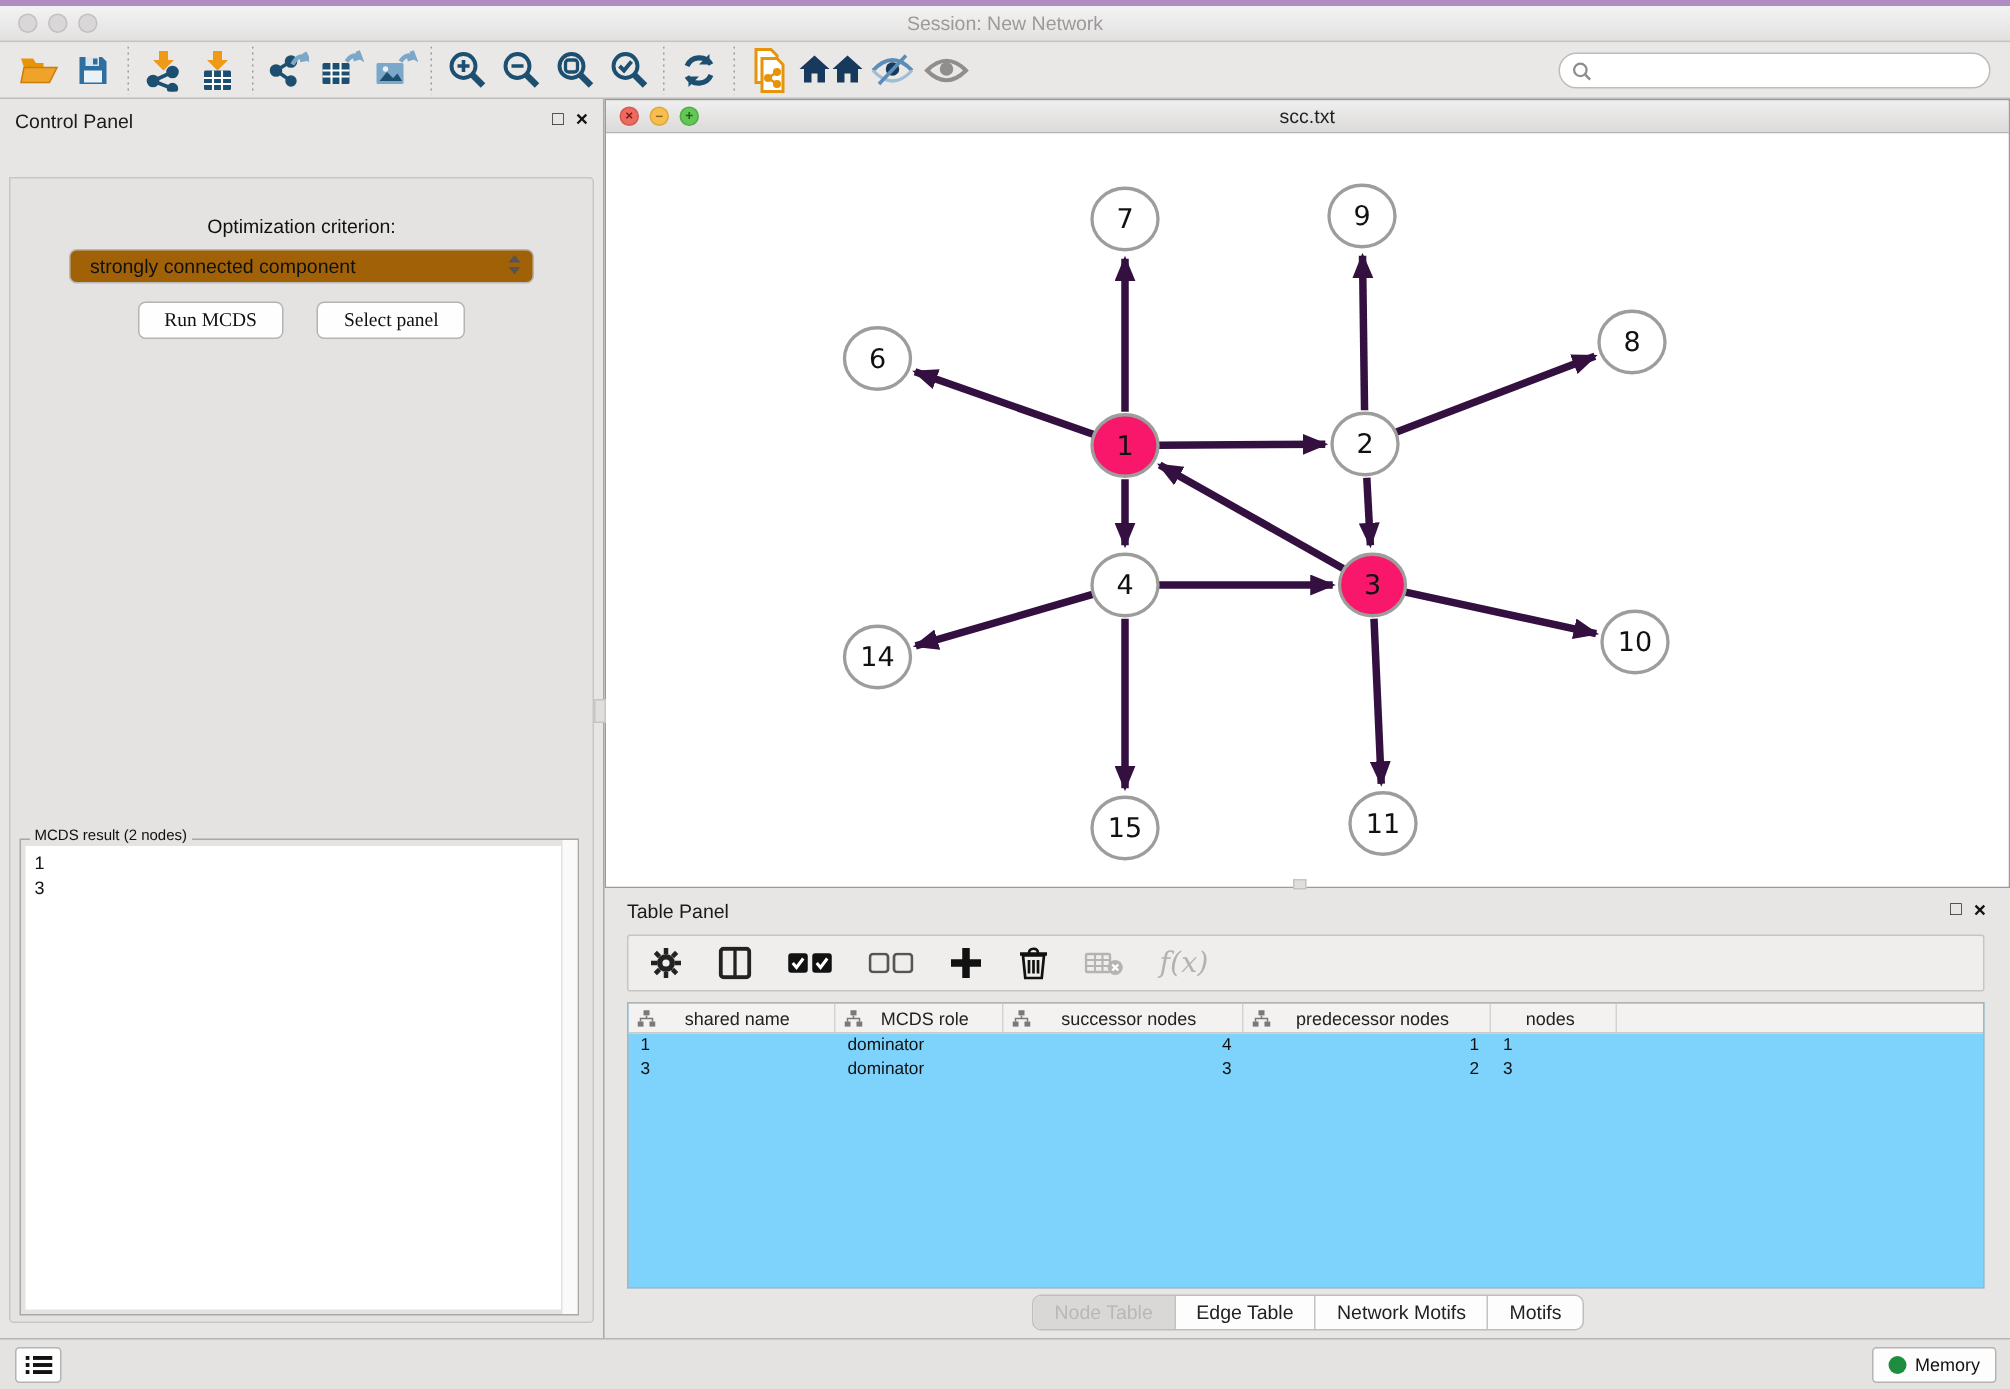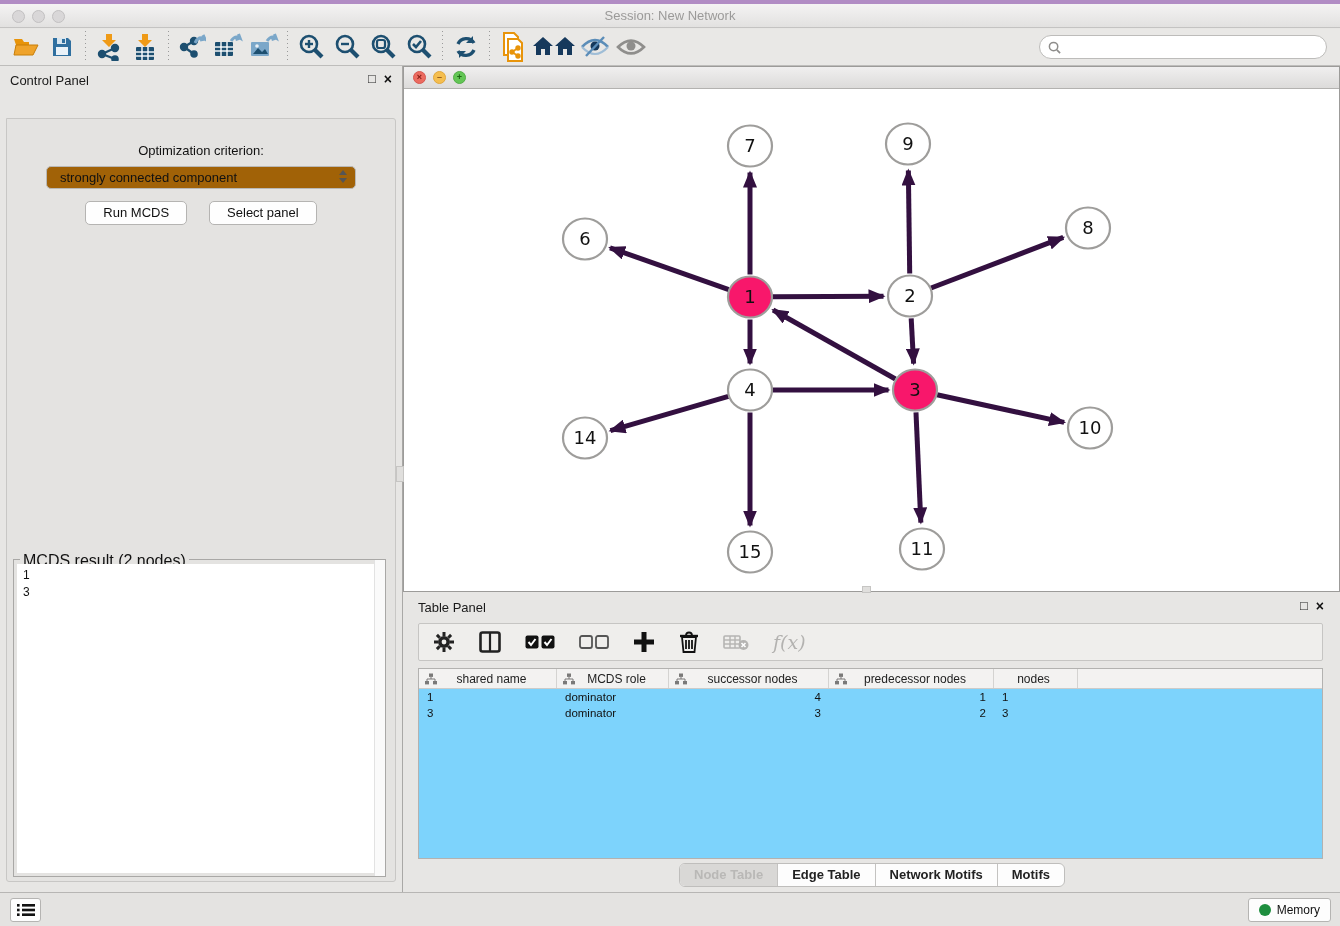--- a/index.html
+++ b/index.html
@@ -60,29 +60,29 @@
     padding-left:13px; font-size:13px; color:#111; position:relative; cursor:default;
   }
   .stepper { position:absolute; right:8px; top:3px; display:flex; flex-direction:column; gap:3px; }
   .stepper i { display:block; width:0; height:0; border-left:4px solid transparent; border-right:4px solid transparent; }
   .stepper .up { border-bottom:5px solid #555; }
   .stepper .dn { border-top:5px solid #555; }
   .btn-row { display:flex; justify-content:center; gap:22px; margin-top:12px; }
   .mac-btn {
     background:#FEFEFE; border:1px solid #B5B4B2; border-radius:5px;
     font-size:13px; color:#111; padding:3px 17px 4px; cursor:default;
-    font-family:Liberation Sans, sans-serif;
+    font-family:Liberation Serif, serif;
   }
   .result-box {
     position:absolute; left:6px; right:9px; top:440px; bottom:4px;
     border:1px solid #A9A8A6;
   }
   .result-legend {
     position:absolute; top:-8px; left:6px; background:#E4E3E1; padding:0 3px;
-    font-size:16px; color:#111;
+    font-size:10px; color:#111;
   }
   .result-area { position:absolute; left:3px; right:3px; top:4px; bottom:3px; background:#fff;
     font-size:12px; color:#111; padding:3px 0 0 6px; white-space:pre; line-height:17px; }
   .result-scroll { position:absolute; right:0; top:0; bottom:0; width:11px; background:#FAFAFA; border-left:1px solid #E2E2E2; }
   
   .net-window { position:absolute; left:403px; top:66px; width:937px; height:526px;
     border:1px solid #9C9B99; background:#fff; }
   .net-titlebar { position:absolute; left:0; right:0; top:0; height:22px;
     background:linear-gradient(#F0EFEF,#DCDBDA); border-bottom:1px solid #B3B2B0; }
   .net-title { position:absolute; left:0; right:0; top:3px; text-align:center; font-size:13px; color:#222; }
@@ -111,21 +111,21 @@
     background:#7dd3fc; border:1px solid #B3B2B0; overflow:hidden;
   }
   .tp-head-row { display:flex; height:20px; background:#F3F2F1; border-bottom:1px solid #CCCBC9; }
   .tp-col { display:flex; align-items:center; border-right:1px solid #D4D3D1; font-size:12px; color:#222;
      position:relative; padding-left:6px; }
   .tp-col .col-label { flex:1; text-align:center; padding-right:10px; }
   .tp-row { display:flex; height:16px; font-size:11.5px; color:#111; align-items:center; }
   .tp-cell { padding:0 8px; overflow:hidden; white-space:nowrap; }
   .tp-tabs { position:absolute; left:0; right:0; bottom:5px; display:flex; justify-content:center; }
   .tp-tabs-inner { display:flex; border:1px solid #BFBEBC; border-radius:6px; overflow:hidden; background:#FDFDFD; }
-  .tp-tab { font-size:13px; font-weight:bold; color:#222; padding:3px 14px 4px; border-right:1px solid #C4C3C1; cursor:default; }
+  .tp-tab { font-size:13px; font-weight:normal; color:#222; padding:3px 14px 4px; border-right:1px solid #C4C3C1; cursor:default; }
   .tp-tab:last-child { border-right:none; }
   .tp-tab.active { background:#D9D8D6; color:#B9B8B6; }
   
   .statusbar { position:absolute; left:0; right:0; bottom:0; height:34px;
     background:#E4E3E1; border-top:1px solid #B7B6B4; }
   .status-left-btn { position:absolute; left:10px; top:5px; width:31px; height:24px;
     background:#FDFDFD; border:1px solid #B5B4B2; border-radius:3px; display:flex; align-items:center; justify-content:center; }
   .memory-btn { position:absolute; right:9px; top:5px; height:24px;
     background:#FDFDFD; border:1px solid #B5B4B2; border-radius:3px;
     display:flex; align-items:center; padding:0 10px; gap:6px; font-size:12px; color:#111; }
@@ -332,20 +332,21 @@
   </div>
 </div>
 
 <div class="net-window">
   <div class="net-titlebar">
     <div class="traffic">
       <span class="t-red">×</span>
       <span class="t-yel">–</span>
       <span class="t-grn">+</span>
     </div>
+    <div class="net-title">scc.txt</div>
   </div>
   <div class="net-canvas">
     <svg id="graph-svg" width="935" height="503">
       <defs>
         <marker id="arrow" markerUnits="userSpaceOnUse" markerWidth="18" markerHeight="14" refX="15" refY="7" orient="auto">
           <path id="arrow-path" d="M0,0 L17,7 L0,14 z" fill="#331040"></path>
         </marker>
       </defs>
     <line x1="346" y1="185.5" x2="346" y2="83.5" stroke="#331040" stroke-width="5" marker-end="url(#arrow)"></line>
         <line x1="324.77323447736455" y1="200.53847030113423" x2="206.0004127266595" y2="158.78802386755302" stroke="#331040" stroke-width="5" marker-end="url(#arrow)"></line>

